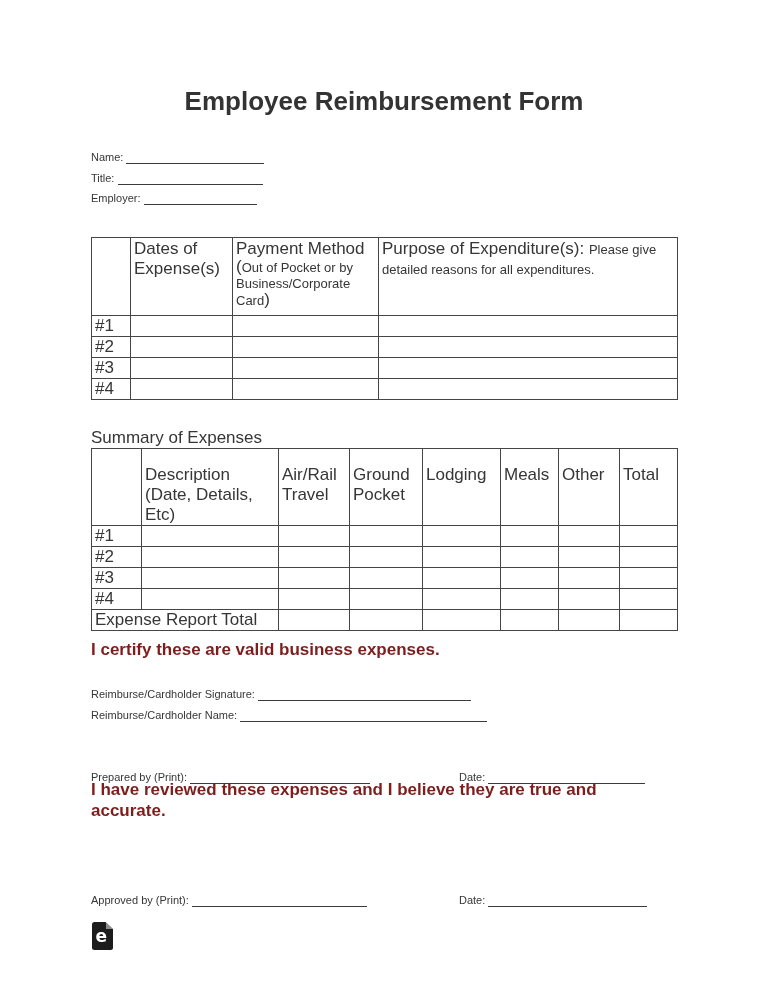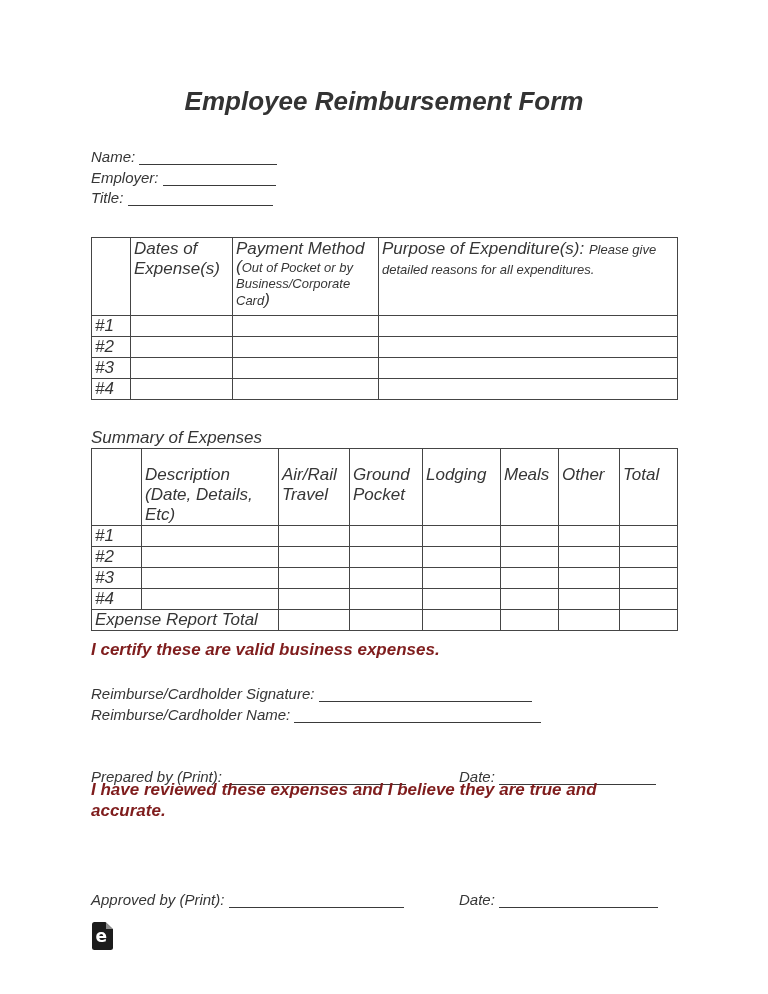--- a/index.html
+++ b/index.html
@@ -2,26 +2,26 @@
 <html><head>
 <meta charset="utf-8">
 <style>
   * { margin:0; padding:0; box-sizing:border-box; }
   html,body { background:#ffffff; }
   .page {
     position:relative; width:768px; height:994px; background:#fff;
     font-family:"Liberation Sans","DejaVu Sans",sans-serif;
     color:#363636; overflow:hidden;
   }
-  .abs { position:absolute; left:91px; width:586px;font-style:italic; }
+  .abs { position:absolute; left:91px; width:586px; }
   h1.title {
     top:86px; text-align:center; font-size:26px; font-weight:bold;
     letter-spacing:0; line-height:30px; color:#333;
   }
-  .bodytext { font-size:15px; line-height:20.5px; }
+  .bodytext { font-size:11px; line-height:20.5px; }
   .fields { top:147px; }
   .blank {
     display:inline-block; height:4px; border-bottom:1.6px solid #3a3a3a;
     vertical-align:-3px;
   }
   table.frm { border-collapse:collapse; table-layout:fixed; width:586px; }
   table.frm td, table.frm th {
     border:1px solid #454545; vertical-align:top; text-align:left;
     font-size:17px; font-weight:normal; line-height:20px; padding:0 3px;
   }
@@ -62,26 +62,26 @@
 <div class="page">
 
   <h1 class="abs title">Employee Reimbursement Form</h1>
 
   <div class="abs fields bodytext">
     <div>
       <span>Name:</span>
       <span class="blank" style="width:138px"></span>
     </div>
     <div>
+      <span>Title:</span>
+      <span class="blank" style="width:145px"></span>
+    </div>
+    <div>
       <span>Employer:</span>
       <span class="blank" style="width:113px"></span>
-    </div>
-    <div>
-      <span>Title:</span>
-      <span class="blank" style="width:145px"></span>
     </div>
   </div>
 
   <table class="abs frm t1">
     <colgroup>
         <col style="width:39px">
         <col style="width:102px">
         <col style="width:146px">
         <col style="width:299px">
       </colgroup>

